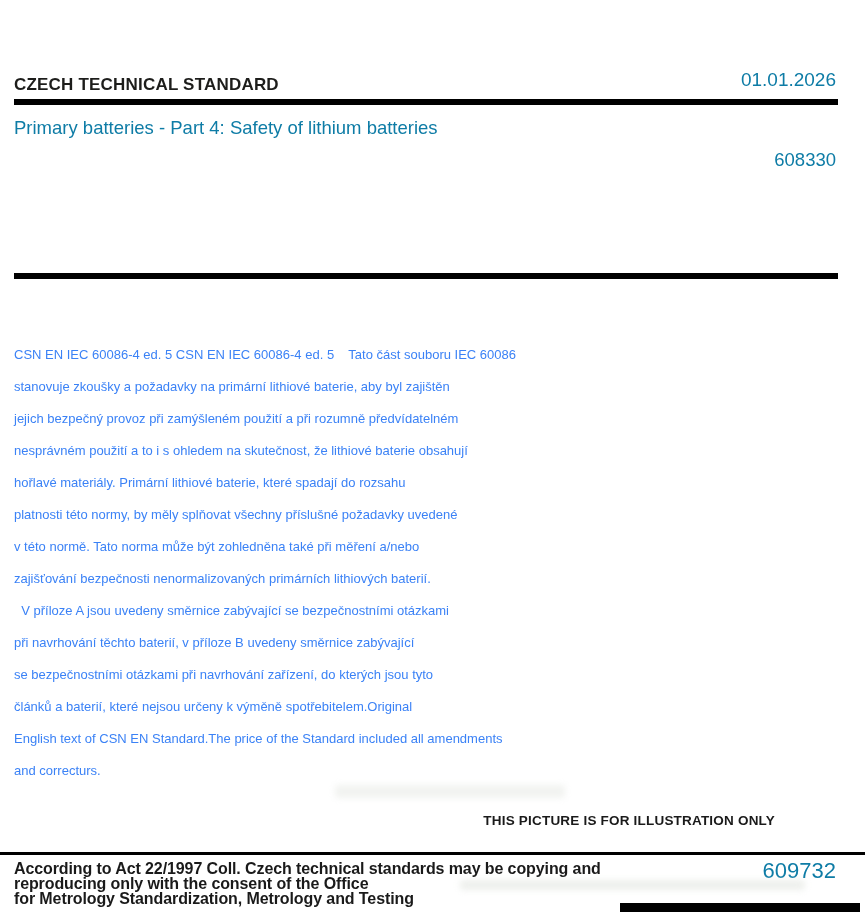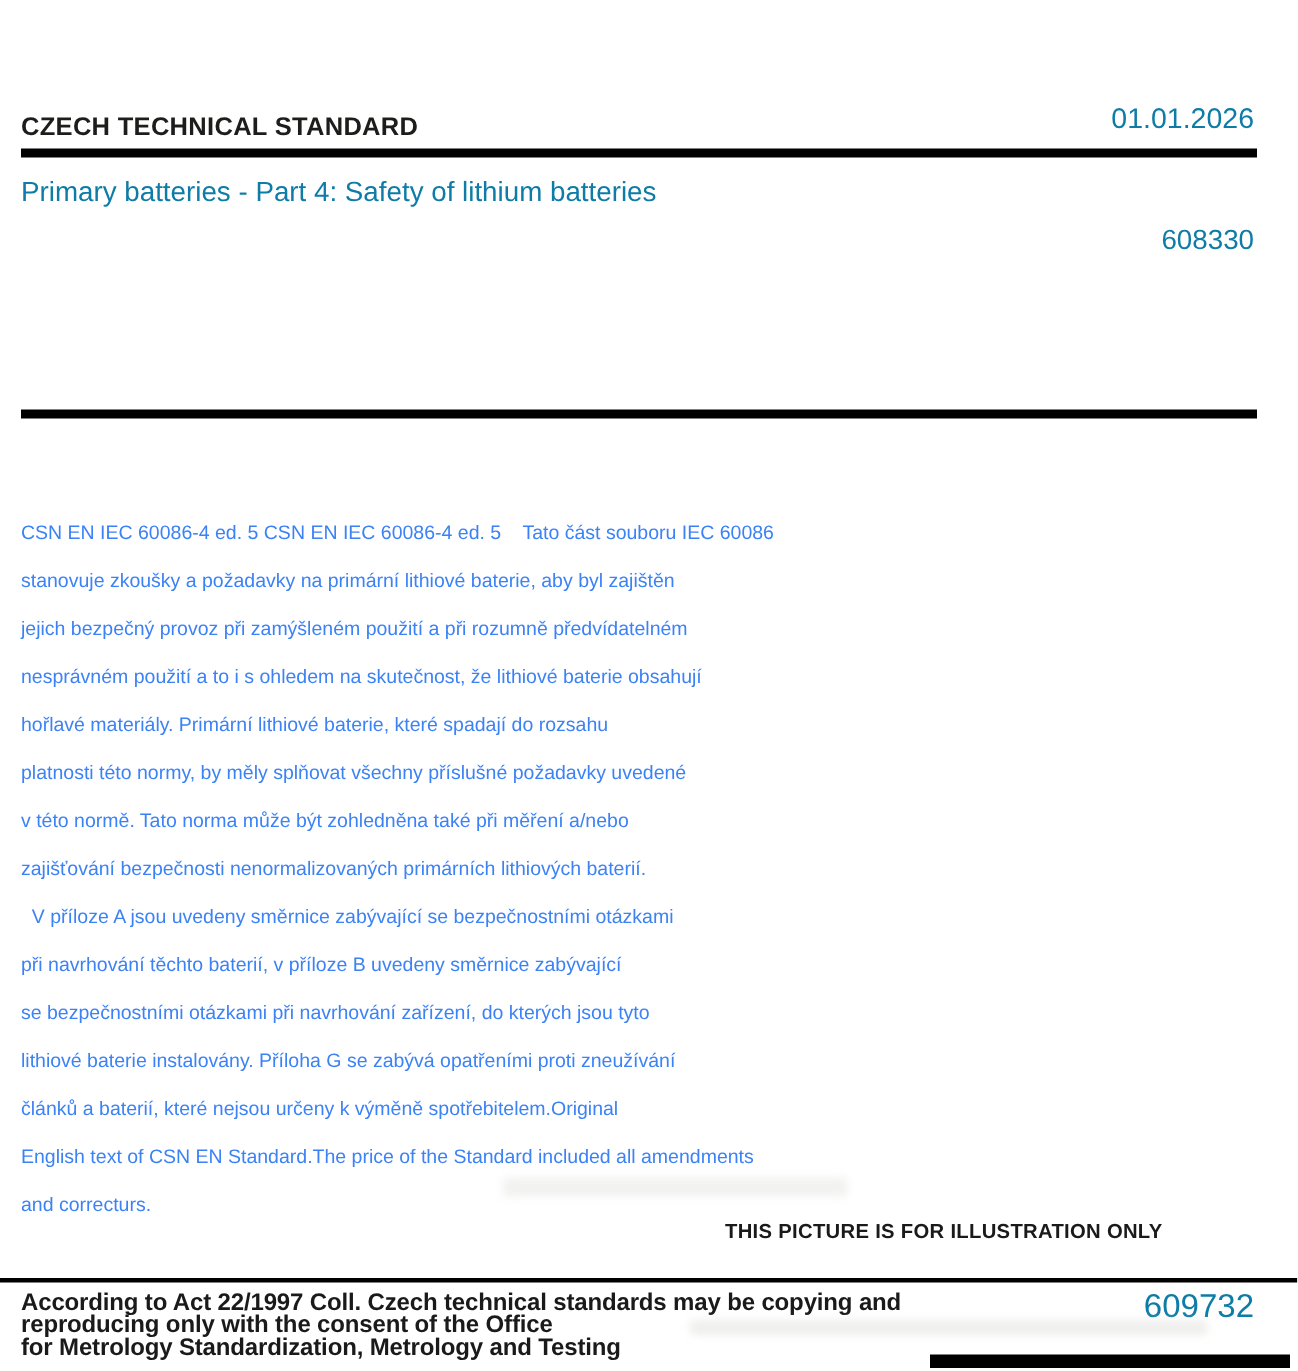--- a/index.html
+++ b/index.html
@@ -113,21 +113,20 @@
     <div class="body-line">stanovuje zkoušky a požadavky na primární lithiové baterie, aby byl zajištěn</div>
     <div class="body-line">jejich bezpečný provoz při zamýšleném použití a při rozumně předvídatelném</div>
     <div class="body-line">nesprávném použití a to i s ohledem na skutečnost, že lithiové baterie obsahují</div>
     <div class="body-line">hořlavé materiály. Primární lithiové baterie, které spadají do rozsahu</div>
     <div class="body-line">platnosti této normy, by měly splňovat všechny příslušné požadavky uvedené</div>
     <div class="body-line">v této normě. Tato norma může být zohledněna také při měření a/nebo</div>
     <div class="body-line">zajišťování bezpečnosti nenormalizovaných primárních lithiových baterií.</div>
     <div class="body-line">  V příloze A jsou uvedeny směrnice zabývající se bezpečnostními otázkami</div>
     <div class="body-line">při navrhování těchto baterií, v příloze B uvedeny směrnice zabývající</div>
     <div class="body-line">se bezpečnostními otázkami při navrhování zařízení, do kterých jsou tyto</div>
-    <div class="body-line">lithiové baterie instalovány. Příloha G se zabývá opatřeními proti zneužívání</div>
     <div class="body-line">článků a baterií, které nejsou určeny k výměně spotřebitelem.Original</div>
     <div class="body-line">English text of CSN EN Standard.The price of the Standard included all amendments</div>
     <div class="body-line">and correcturs.</div>
   </div>
 
   <div class="abs watermark-smudge smudge-1"></div>
 
   <div class="abs illustration-note">THIS PICTURE IS FOR ILLUSTRATION ONLY</div>
 
   <div class="abs rule rule-footer"></div>

